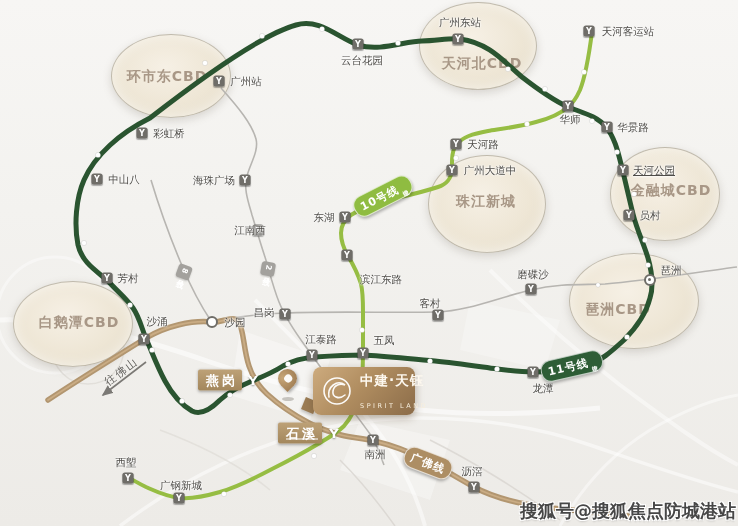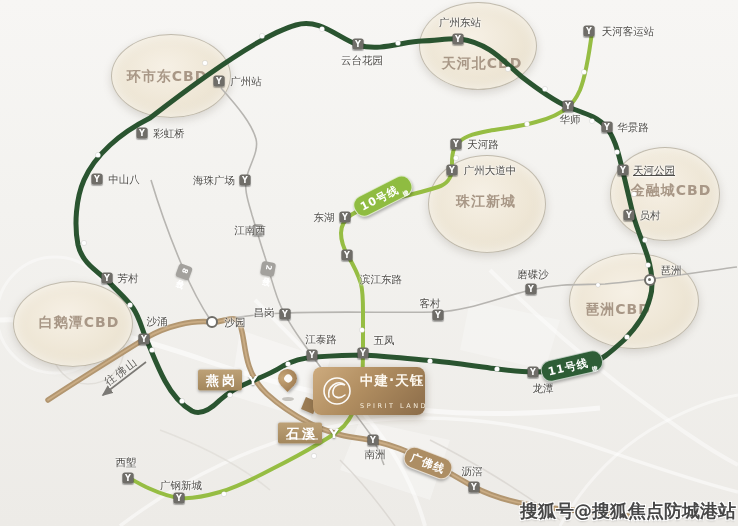--- a/index.html
+++ b/index.html
@@ -34,21 +34,21 @@
         padding:3px 2px;border-radius:3px;letter-spacing:1px;box-shadow:0 1px 2px rgba(0,0,0,.2);}
   .badge-station{position:absolute;transform:translate(-50%,-50%);
         background:linear-gradient(180deg,#bda177,#a3875c);color:#fff;font-weight:bold;font-size:13px;
         letter-spacing:3px;padding:1.5px 4px 1.5px 8px;border-radius:2px;
         box-shadow:0 1px 3px rgba(0,0,0,.3);white-space:nowrap;}
   .badge-y{position:absolute;transform:translate(-50%,-50%);color:#fff;font-weight:bold;font-size:13px;
         text-shadow:0 1px 2px rgba(0,0,0,.4);}
   
   .logo-tail{position:absolute;left:303px;top:399px;width:13px;height:13px;background:#9b7c54;
         transform:rotate(22deg);box-shadow:0 2px 3px rgba(0,0,0,.2);}
-  .logo{position:absolute;left:313px;top:367px;width:112px;height:48px;
+  .logo{position:absolute;left:313px;top:367px;width:102px;height:48px;
         background:linear-gradient(135deg,#cdab7e 0%,#b08d60 45%,#8b6c49 100%);
         border-radius:8px;box-shadow:0 3px 8px rgba(90,70,45,.4);
         display:flex;align-items:center;padding:0 8px;box-sizing:border-box;gap:7px;}
   .logo-emblem{width:32px;height:32px;flex:none;}
   .logo-cn{font-size:13.5px;font-weight:bold;color:#fdf8ef;letter-spacing:1px;white-space:nowrap;}
   .logo-en{font-size:6.5px;color:#f7eedd;letter-spacing:2.5px;margin-top:12px;white-space:nowrap;text-align:center;}
   .pin{position:absolute;left:278px;top:369px;width:19px;height:19px;
         background:radial-gradient(circle at 35% 30%,#c7a678,#97744b);
         border-radius:50% 50% 50% 0;transform:rotate(-45deg);box-shadow:0 2px 3px rgba(0,0,0,.3);}
   .pin i{position:absolute;left:5.5px;top:5.5px;width:8px;height:8px;background:#fff;border-radius:50%;opacity:.95;}

